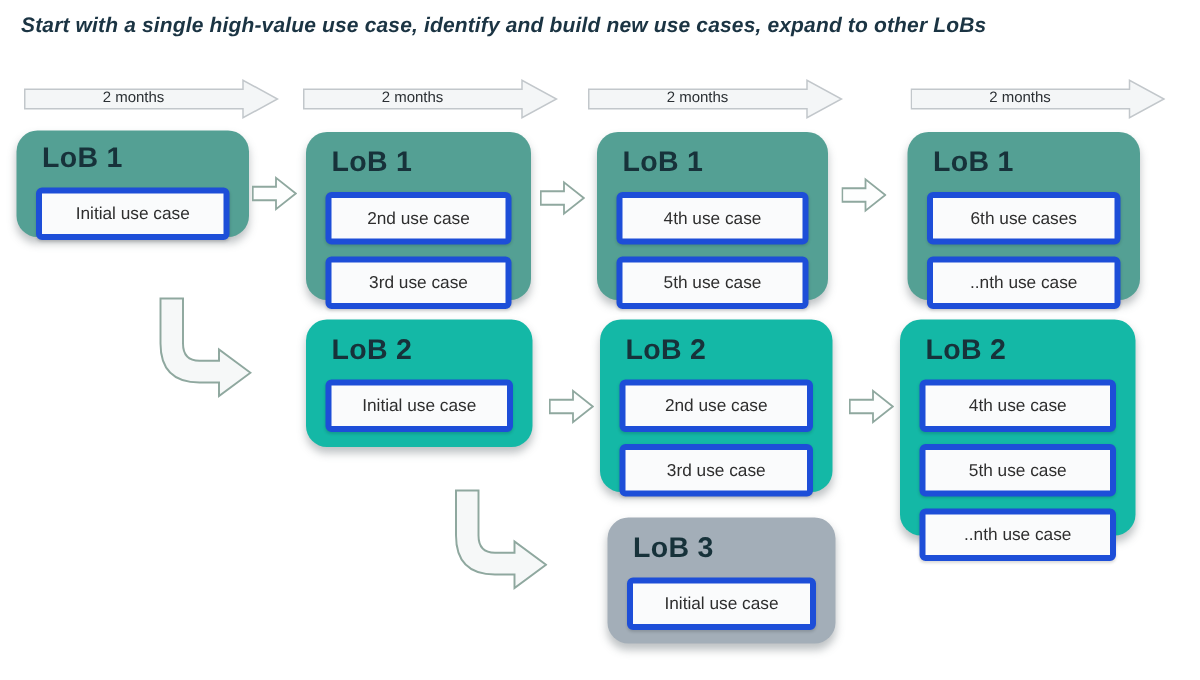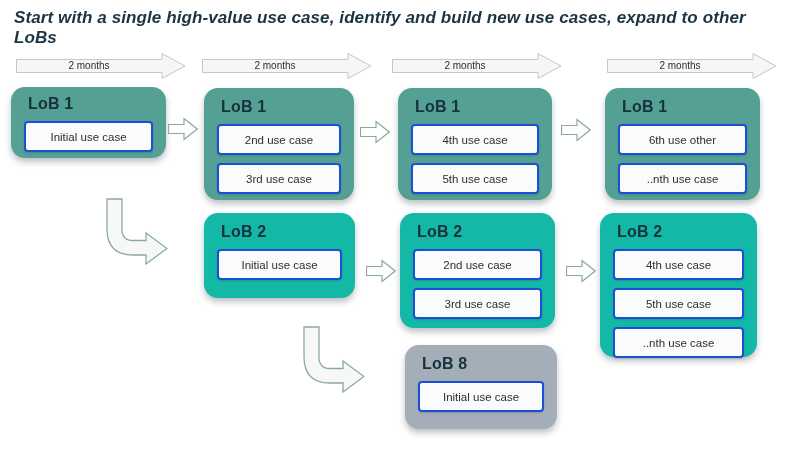--- a/index.html
+++ b/index.html
@@ -2,42 +2,42 @@
 <html><head>
 <meta charset="utf-8">
 <style>
   html,body{margin:0;padding:0;background:#ffffff;}
   .canvas{
     position:relative;width:800px;height:453px;background:#ffffff;overflow:hidden;
     font-family:"Liberation Sans", sans-serif;
   }
   .title{
     position:absolute;left:14px;top:8px;width:778px;
-    font-size:17px;font-weight:700;font-style:italic;color:#1B3443;letter-spacing:.1px;
+    font-size:14px;font-weight:700;font-style:italic;color:#1B3443;letter-spacing:.1px;
   }
   .tl-arrow{position:absolute;top:52px;width:170px;height:28px;}
   .tl-arrow svg{position:absolute;left:0;top:0;}
   .tl-label{
     position:absolute;left:0;top:7px;width:146px;height:14px;line-height:14px;
     text-align:center;font-size:10px;color:#2a2f33;
   }
   .card{
     position:absolute;border-radius:14px;
     box-shadow:0 4px 6px rgba(110,120,125,.45);
   }
   .c-teal{background:#54A094;}
   .c-cyan{background:#14b8a6;}
   .c-gray{background:#A3AEB8;}
   .card-title{
-    margin:10px 0 0 17px;font-size:16px;font-weight:700;color:#17323A;letter-spacing:.2px;
+    margin:10px 0 0 17px;font-size:19px;font-weight:700;color:#17323A;letter-spacing:.2px;
   }
   .card-title.tight{margin-top:8px;}
   .sub{
     margin:8px 13px 0 13px;height:27px;border-radius:4px;
-    background:#fafbfc;border:2px solid #1d4ed8;
+    background:#fafbfc;border:4px solid #1d4ed8;
     display:flex;align-items:center;justify-content:center;
     font-size:11.5px;color:#2e2e2e;
     box-shadow:0 1px 2px rgba(0,0,0,.15);
   }
   .mini-arrow{position:absolute;width:30px;height:24px;}
   .curve-arrow{position:absolute;width:62px;height:68px;}
 </style>
 </head>
 <body>
 
@@ -79,42 +79,42 @@
     <div class="sub">2nd use case</div>
     <div class="sub">3rd use case</div>
   </div>
   <div class="card c-teal" style="left:398px;top:88px;width:154px;height:112px">
     <div class="card-title">LoB 1</div>
     <div class="sub">4th use case</div>
     <div class="sub">5th use case</div>
   </div>
   <div class="card c-teal" style="left:605px;top:88px;width:155px;height:112px">
     <div class="card-title">LoB 1</div>
-    <div class="sub">6th use other</div>
+    <div class="sub">6th use cases</div>
     <div class="sub">..nth use case</div>
   </div>
 
   <div class="card c-cyan" style="left:204px;top:213px;width:151px;height:85px">
     <div class="card-title">LoB 2</div>
     <div class="sub">Initial use case</div>
   </div>
   <div class="card c-cyan" style="left:400px;top:213px;width:155px;height:115px">
     <div class="card-title">LoB 2</div>
     <div class="sub">2nd use case</div>
     <div class="sub">3rd use case</div>
   </div>
   <div class="card c-cyan" style="left:600px;top:213px;width:157px;height:144px">
     <div class="card-title">LoB 2</div>
     <div class="sub">4th use case</div>
     <div class="sub">5th use case</div>
     <div class="sub">..nth use case</div>
   </div>
 
   <div class="card c-gray" style="left:405px;top:345px;width:152px;height:84px">
-    <div class="card-title">LoB 8</div>
+    <div class="card-title">LoB 3</div>
     <div class="sub">Initial use case</div>
   </div>
 
   <div class="mini-arrow" style="left:168px;top:117px">
     <svg width="30" height="24" viewBox="0 0 30 24">
         <path d="M0.5,7.5 H16 V1.5 L29.2,12 L16,22.5 V16.5 H0.5 Z" fill="#FDFEFE" stroke="#8FA89F" stroke-width="1.2"></path>
       </svg>
   </div>
   <div class="mini-arrow" style="left:360px;top:120px">
     <svg width="30" height="24" viewBox="0 0 30 24">

